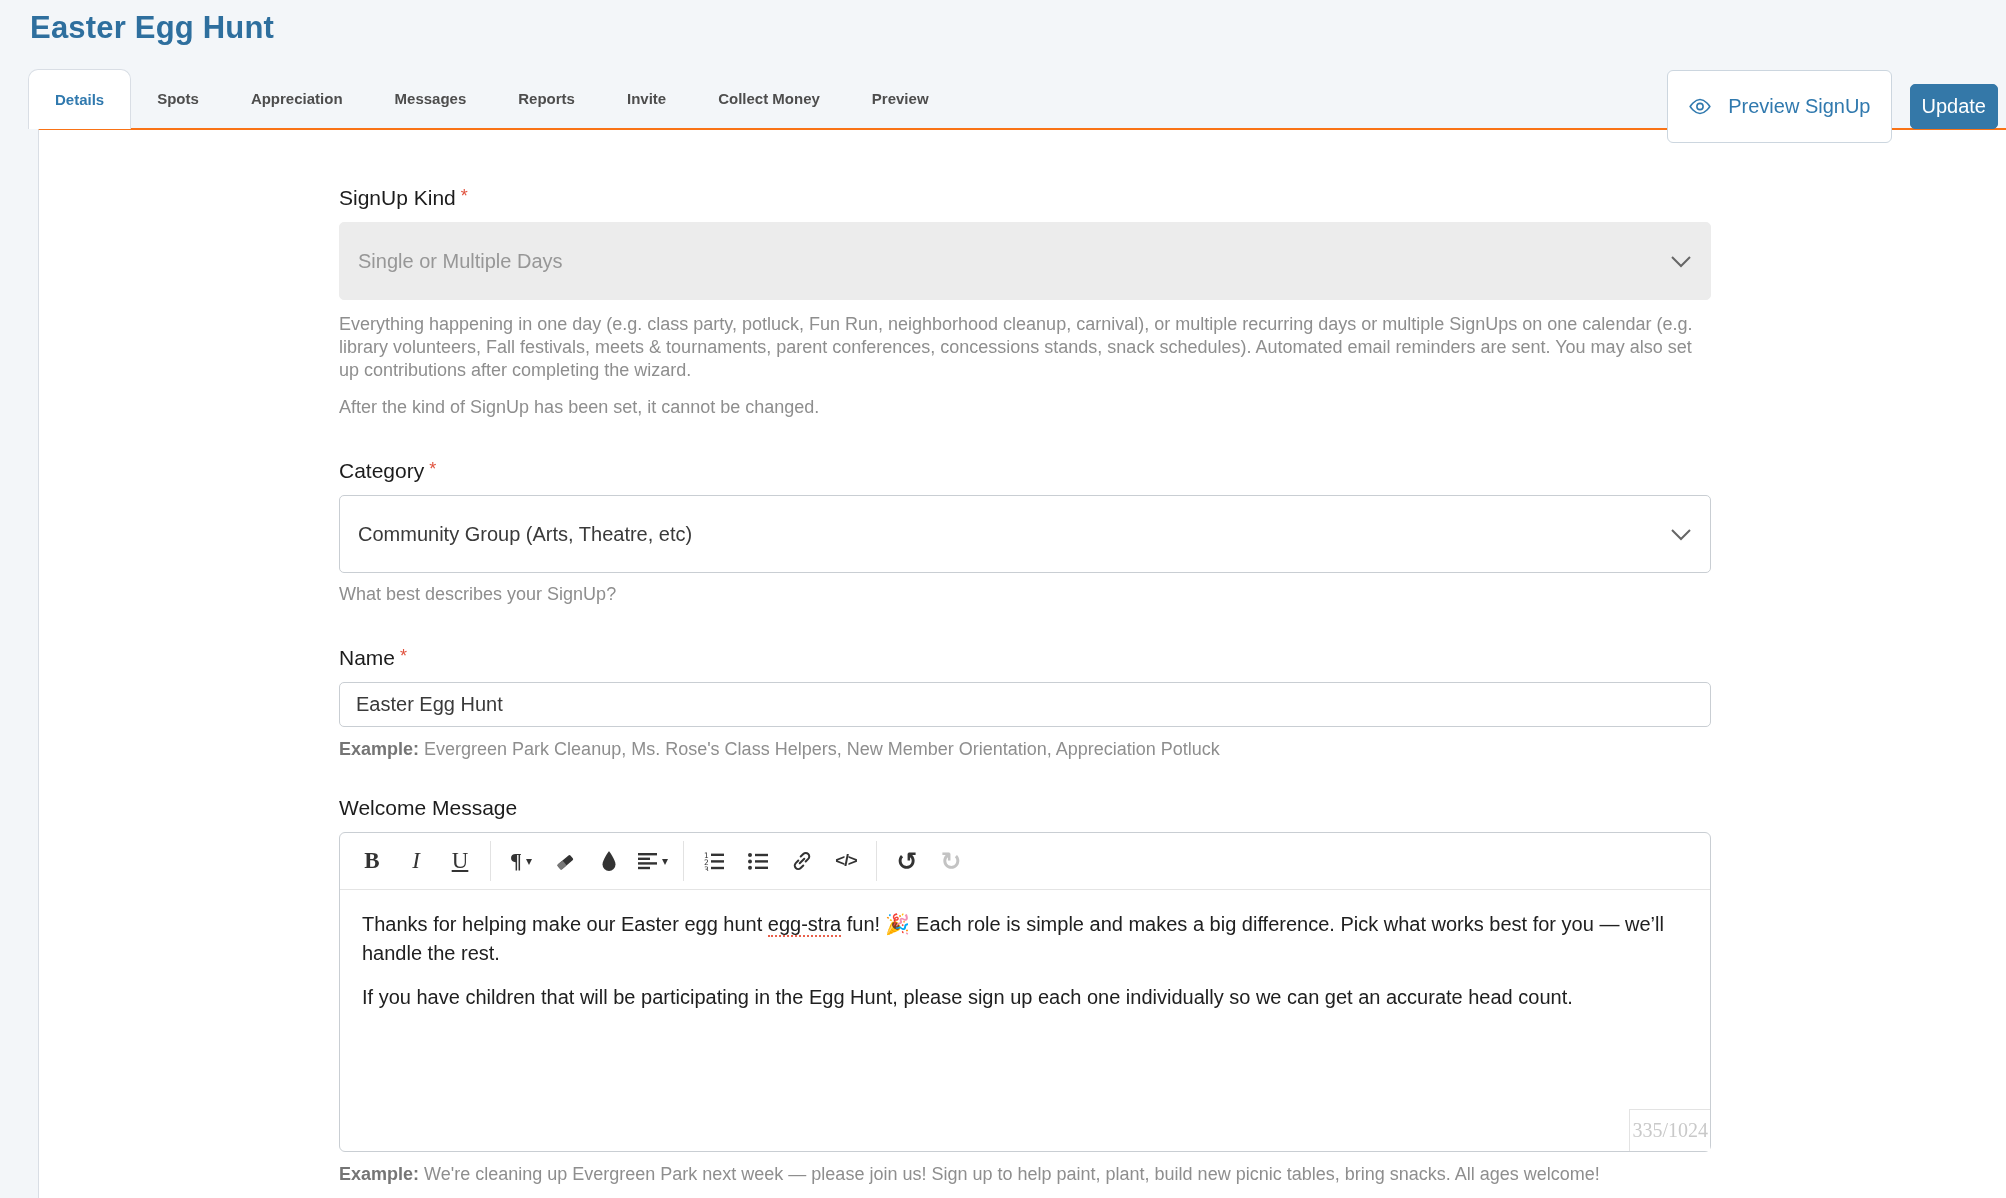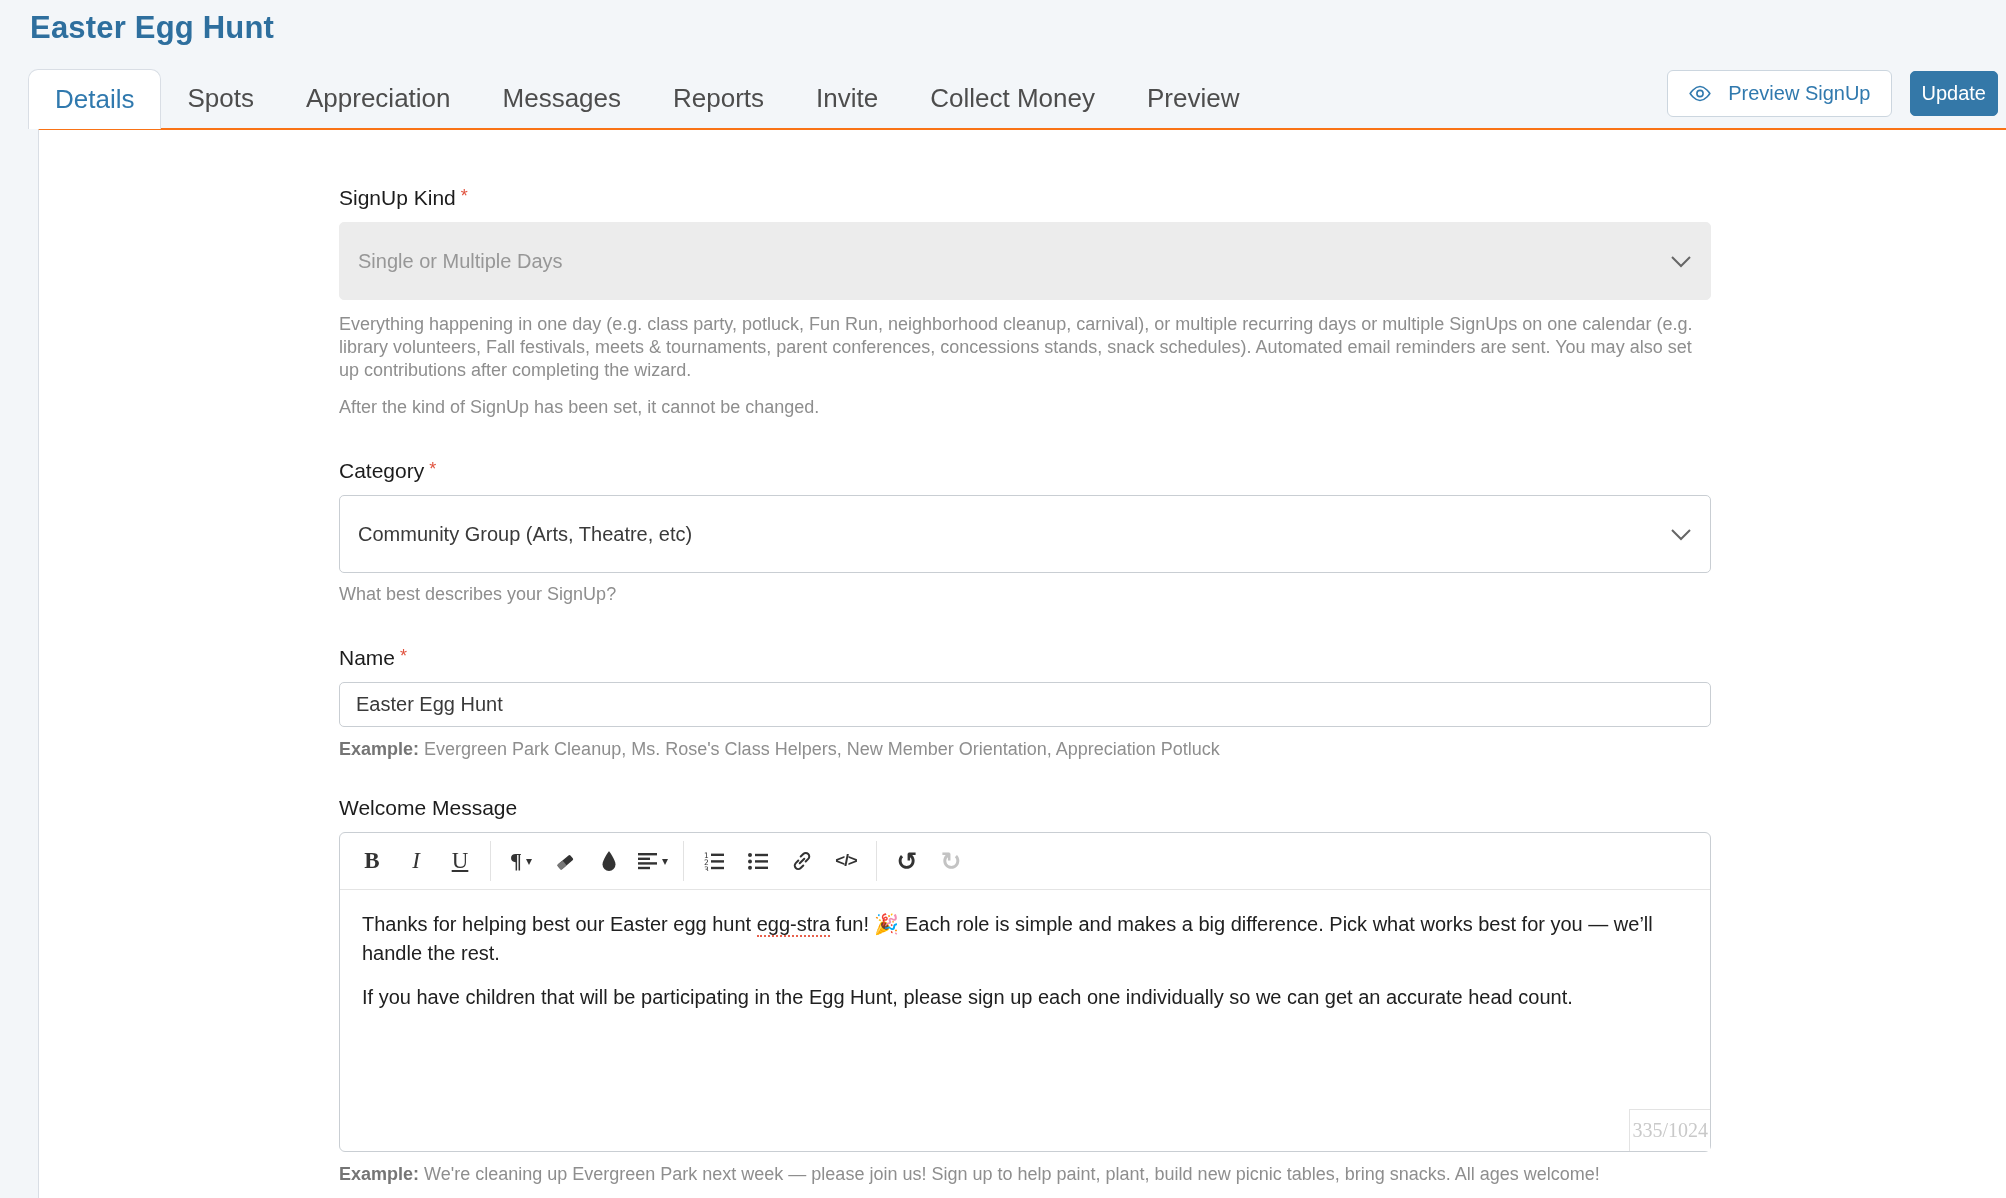--- a/index.html
+++ b/index.html
@@ -12,36 +12,36 @@
   .page-title{
     margin:10px 0 22px 30px;
     font-size:31px;font-weight:bold;color:#2e6f9e;letter-spacing:.2px;
   }
   
   .tabs-row{
     margin-left:28px;position:relative;display:flex;align-items:flex-end;height:60px;z-index:2;
   }
   .tab{
     padding:0 26px;height:60px;display:flex;align-items:center;
-    font-size:26px;font-weight:normal;color:#4d4d4d;cursor:pointer;white-space:nowrap;
+    font-size:15px;font-weight:bold;color:#4d4d4d;cursor:pointer;white-space:nowrap;
   }
   .tab.active{
     background:#fff;color:#3079ae;
     border:1px solid #d9dee5;border-bottom:none;
     border-radius:10px 10px 0 0;
     margin-bottom:-1px;height:59px;
   }
   .top-actions{
     position:absolute;right:8px;top:2px;display:flex;gap:18px;align-items:center;
   }
   .btn-preview{
     display:flex;align-items:center;gap:16px;
     background:#fff;border:1px solid #ccd6df;border-radius:6px;
     color:#3079ae;font-size:20px;font-weight:normal;
-    padding:11px 20px;cursor:pointer;font-family:inherit;
+    padding:24px 20px;cursor:pointer;font-family:inherit;
   }
   .btn-update{
     background:#3478a8;border:1px solid #3478a8;border-radius:5px;
     color:#fff;font-size:20px;padding:10px 11px;cursor:pointer;font-family:inherit;
   }
   
   .panel{
     margin-left:38px;background:#fff;position:relative;z-index:1;
     border-top:2px solid #f97316;border-left:1px solid #d9dee5;
     height:1068px;
@@ -242,21 +242,21 @@
                 <path d="M16 12.5 l2.8-2.8 a3.8 3.8 0 0 0-5.4-5.4 L10.6 7.1"></path>
               </g>
             </svg>
         </button>
         <button class="tb-btn tb-code">&lt;/&gt;</button>
         <div class="sep"></div>
         <button class="tb-btn tb-undo">↺</button>
         <button class="tb-btn tb-redo">↻</button>
       </div>
       <div class="editor-body" contenteditable="true" spellcheck="false" style="">
-        <p><span>Thanks for helping best our Easter egg hunt </span><span class="misspell">egg-stra</span><span> fun! 🎉 Each role is simple and makes a big difference. Pick what works best for you — we’ll handle the rest.</span></p>
+        <p><span>Thanks for helping make our Easter egg hunt </span><span class="misspell">egg-stra</span><span> fun! 🎉 Each role is simple and makes a big difference. Pick what works best for you — we’ll handle the rest.</span></p>
         <p>If you have children that will be participating in the Egg Hunt, please sign up each one individually so we can get an accurate head count.</p>
       </div>
       <div class="counter">335/1024</div>
     </div>
     <div class="ex-line">
       <b>Example:</b><span> We're cleaning up Evergreen Park next week — please join us! Sign up to help paint, plant, build new picnic tables, bring snacks. All ages welcome!</span>
     </div>
 
     
     <div class="field-label" style="margin-top:38px">Location</div>

